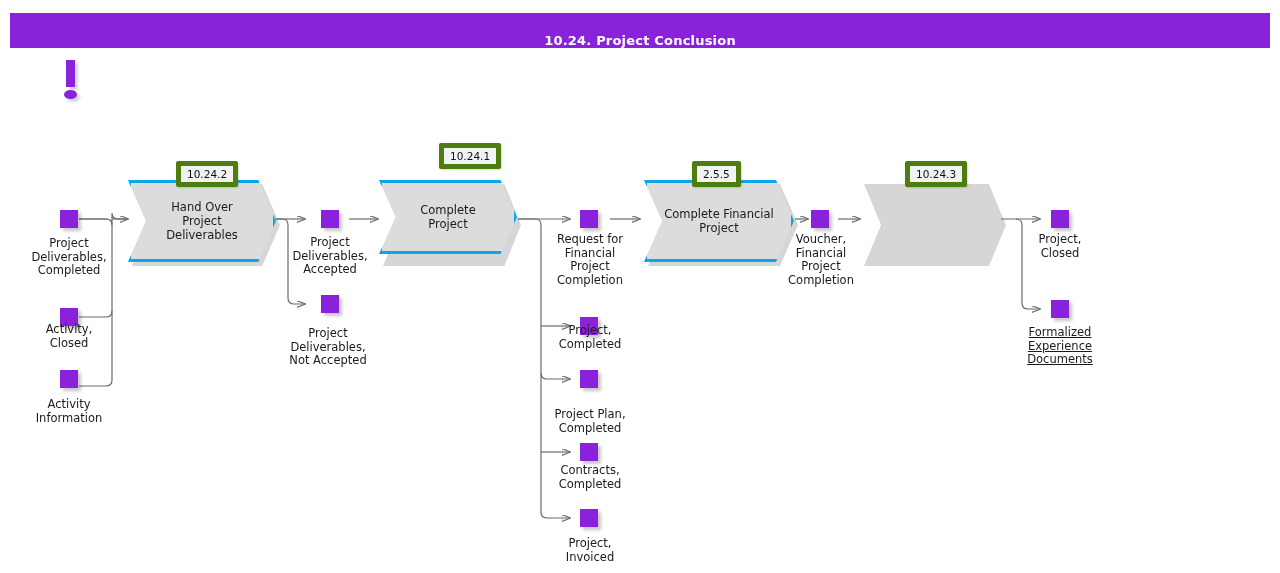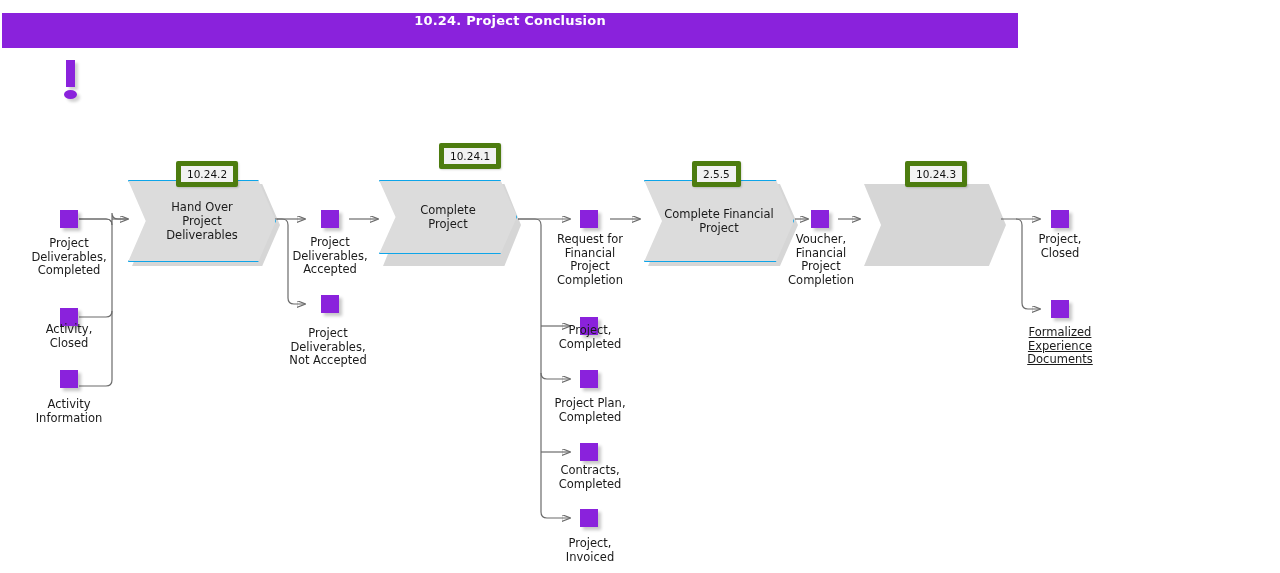--- a/index.html
+++ b/index.html
@@ -20,27 +20,27 @@
   #canvas {
     position: absolute;
     left: 0; top: 0;
     width: 1280px;
     height: 573px;
   }
 
   
   .title-bar {
     position: absolute;
-    left: 2px;
+    left: 10px;
     top: 13px;
-    width: 1016px;
+    width: 1260px;
     height: 35px;
     background: #8A22DC;
     display: flex;
-    align-items: flex-start;
+    align-items: flex-end;
     justify-content: center;
   }
   .title-bar .title-text {
     color: #ffffff;
     font-size: 13px;
     font-weight: bold;
     letter-spacing: 0.2px;
     font-family: "DejaVu Sans", sans-serif;
   }
 
@@ -85,21 +85,21 @@
     height: 9px;
     border-radius: 50%;
     background: #8A22DC;
     box-shadow: 3px 3px 3px rgba(0,0,0,0.18);
   }
 
   
   .process {
     position: absolute;
     background: #DCDCDC;
-    border: 1px solid #0ea5e9;
+    border: 3px solid #0ea5e9;
     clip-path: polygon(0% 0%, 88% 0%, 100% 50%, 88% 100%, 0% 100%, 12% 50%);
     display: flex;
     align-items: center;
     justify-content: center;
     box-sizing: border-box;
   }
   .process-shadow {
     position: absolute;
     background: rgba(0,0,0,0.16);
     clip-path: polygon(0% 0%, 88% 0%, 100% 50%, 88% 100%, 0% 100%, 12% 50%);
@@ -233,21 +233,21 @@
   <div class="node-label" style="left:525px; top:233px; width:130px;">Request for
 Financial
 Project
 Completion</div>
 
   <div class="data-node" style="left:580px; top:317px;"></div>
   <div class="node-label" style="left:525px; top:324px; width:130px;">Project,
 Completed</div>
 
   <div class="data-node" style="left:580px; top:370px;"></div>
-  <div class="node-label" style="left:525px; top:397px; width:130px;">Project Plan,
+  <div class="node-label" style="left:525px; top:408px; width:130px;">Project Plan,
 Completed</div>
 
   <div class="data-node" style="left:580px; top:443px;"></div>
   <div class="node-label" style="left:525px; top:464px; width:130px;">Contracts,
 Completed</div>
 
   <div class="data-node" style="left:580px; top:509px;"></div>
   <div class="node-label" style="left:525px; top:537px; width:130px;">Project,
 Invoiced</div>
 

